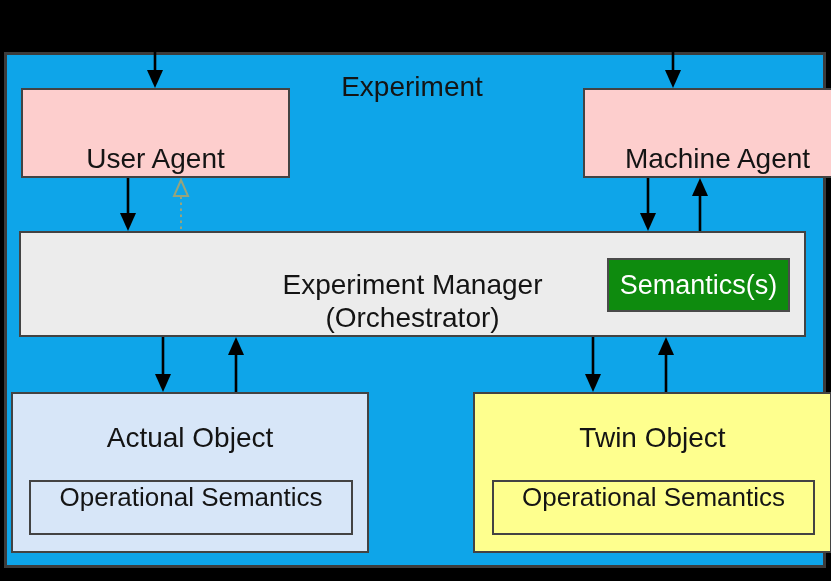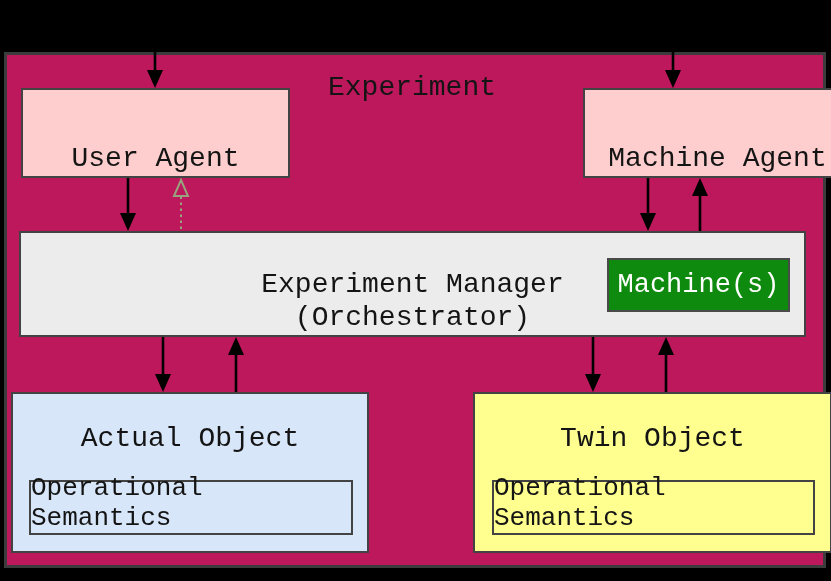--- a/index.html
+++ b/index.html
@@ -2,21 +2,21 @@
 <html><head>
 <meta charset="utf-8">
 <style>
   html,body{margin:0;padding:0;background:#000;}
   .canvas{
     position:relative;width:831px;height:581px;background:#000;overflow:hidden;
     font-family:"Liberation Sans",sans-serif;color:#141414;
   }
   .experiment-box{
     position:absolute;left:4px;top:52px;width:816px;height:510px;
-    background:#be185d;border:3px solid #3c3c3c;font-family:Liberation Mono, monospace;
+    background:#0ea5e9;border:3px solid #3c3c3c;
   }
   .node{
     position:absolute;box-sizing:border-box;border:2px solid #434343;
     display:flex;align-items:flex-end;justify-content:center;
     font-size:28px;line-height:1.2;
   }
   .experiment-title{
     position:absolute;left:285px;top:14px;width:240px;height:36px;
     display:flex;align-items:center;justify-content:center;
     font-size:28px;
@@ -35,21 +35,21 @@
     font-size:28px;
   }
   .actual-object{left:4px;top:337px;width:358px;height:161px;background:#d7e6f8;}
   .twin-object{left:466px;top:337px;width:359px;height:161px;background:#feff8e;}
   .object-title{
     position:absolute;left:0;top:0;right:0;height:88px;
     display:flex;align-items:center;justify-content:center;
   }
   .op-sem{
     position:absolute;box-sizing:border-box;border:2px solid #434343;
-    display:flex;align-items:flex-end;justify-content:center;font-size:26px;
+    display:flex;align-items:flex-start;justify-content:center;font-size:26px;
     background:inherit;
   }
   .actual-object .op-sem{left:16px;top:86px;width:324px;height:55px;}
   .twin-object .op-sem{left:17px;top:86px;width:323px;height:55px;}
   svg.arrows{position:absolute;left:0;top:0;pointer-events:none;}
 </style>
 </head>
 <body>
 
 <div class="canvas">
@@ -65,21 +65,21 @@
     <div class="node machine-agent">
       <span>Machine Agent</span>
     </div>
 
     <div class="node manager">
       <div class="manager-text">
         <div>Experiment Manager</div>
         <div>(Orchestrator)</div>
       </div>
       <div class="workflow">
-        <span>Machine(s)</span>
+        <span>Semantics(s)</span>
       </div>
     </div>
 
     <div class="object-box actual-object">
       <div class="object-title">Actual Object</div>
       <div class="op-sem">
         <span>Operational Semantics</span>
       </div>
     </div>
 

